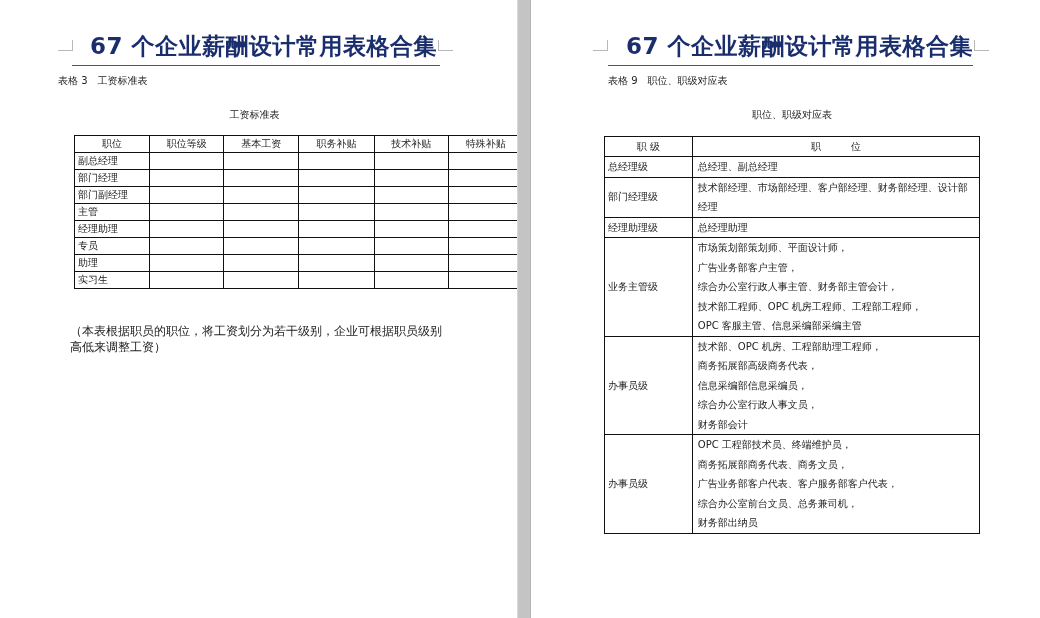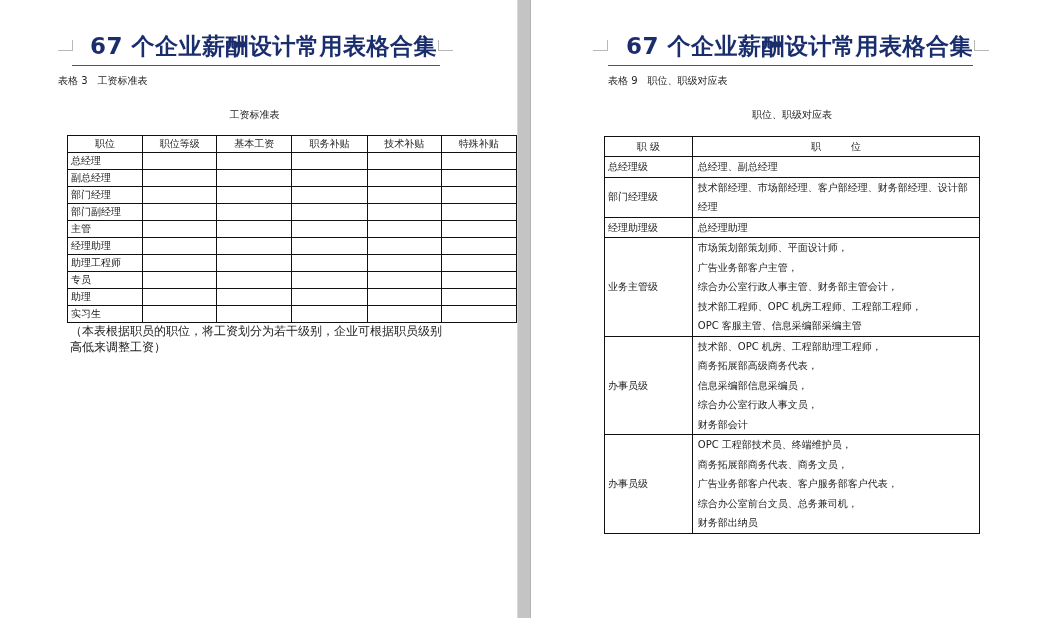--- a/index.html
+++ b/index.html
@@ -32,49 +32,41 @@
 
 <div class="page page-left">
   <div class="bracket l" style="left:58px;top:40px;"></div>
   <div class="title" style="left:90px;">67 个企业薪酬设计常用表格合集</div>
   <div class="bracket r" style="left:438px;top:40px;"></div>
   <div class="rule" style="left:72px;width:368px;"></div>
 
   <div class="caption" style="left:58px;">表格 3　工资标准表</div>
   <div class="table-title" style="left:67px;width:375px;text-align:center;">工资标准表</div>
 
-  <table class="t3" style="left:67px;top:135px;width:450px;">
+  <table class="t3" style="left:74px;top:135px;width:450px;">
     <colgroup>
       <col style="width:63px">
         <col style="width:62px">
         <col style="width:63px">
         <col style="width:63px">
         <col style="width:62px">
         <col style="width:63px">
     </colgroup>
     <thead>
       <tr>
         <th>职位</th>
         <th>职位等级</th>
         <th>基本工资</th>
         <th>职务补贴</th>
         <th>技术补贴</th>
         <th>特殊补贴</th>
       </tr>
     </thead>
     <tbody>
       <tr>
-          <td>总经理</td>
-          <td></td>
-          <td></td>
-          <td></td>
-          <td></td>
-          <td></td>
-        </tr>
-      <tr>
           <td>副总经理</td>
           <td></td>
           <td></td>
           <td></td>
           <td></td>
           <td></td>
         </tr>
       <tr>
           <td>部门经理</td>
           <td></td>
@@ -94,28 +86,20 @@
       <tr>
           <td>主管</td>
           <td></td>
           <td></td>
           <td></td>
           <td></td>
           <td></td>
         </tr>
       <tr>
           <td>经理助理</td>
-          <td></td>
-          <td></td>
-          <td></td>
-          <td></td>
-          <td></td>
-        </tr>
-      <tr>
-          <td>助理工程师</td>
           <td></td>
           <td></td>
           <td></td>
           <td></td>
           <td></td>
         </tr>
       <tr>
           <td>专员</td>
           <td></td>
           <td></td>

